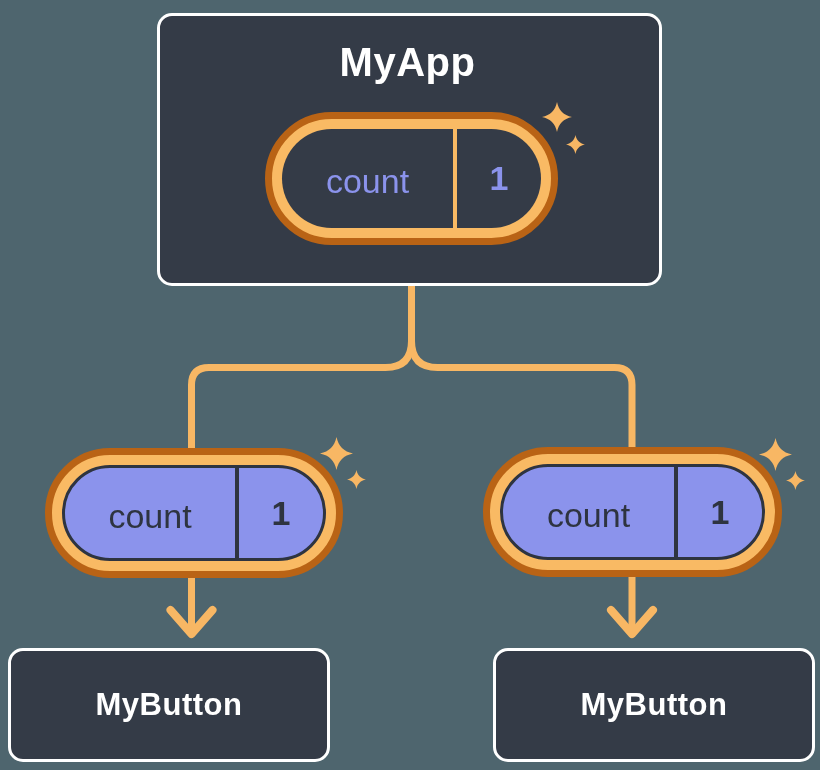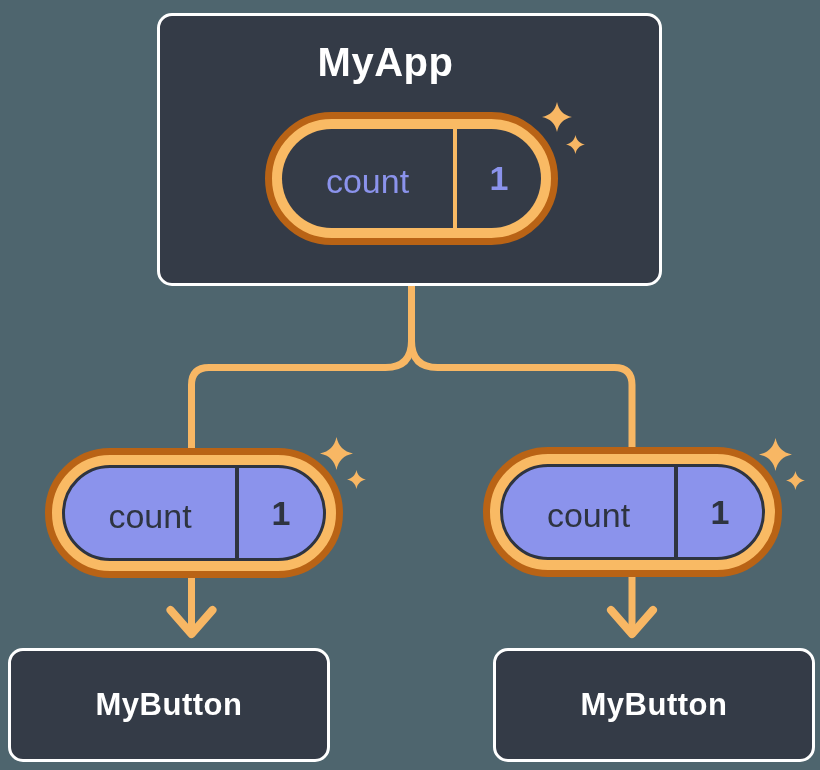--- a/index.html
+++ b/index.html
@@ -21,21 +21,21 @@
   }
   .root-box   { left:157px; top:13px;  width:505px; height:273px; }
   .child-box  { display:flex; align-items:center; justify-content:center; }
   .child-box.left  { left:8px;   top:648px; width:322px; height:114px; }
   .child-box.right { left:493px; top:648px; width:322px; height:114px; }
 
   .comp-title {
     color:#FFFFFF; font-weight:700; font-size:40px;
     letter-spacing:0.5px; text-align:center;
   }
-  .root-title { position:absolute; left:152px; top:40px; width:467px; }
+  .root-title { position:absolute; left:174px; top:40px; width:467px; }
   .child-title { font-weight:600; font-size:31px; }
 
   
   .pill {
     position:absolute; box-sizing:border-box;
     border:7px solid #B96315;
     background:#F9BA64;
     border-radius:999px;
     padding:10px;
   }

